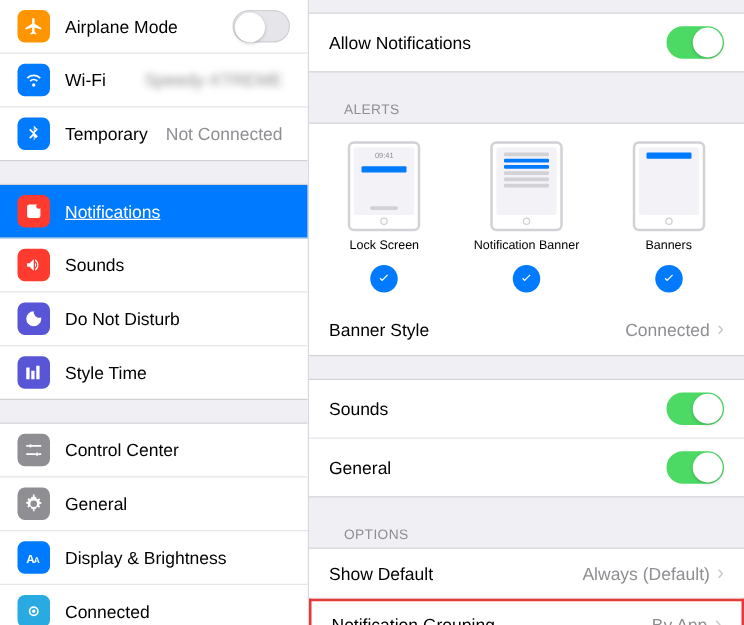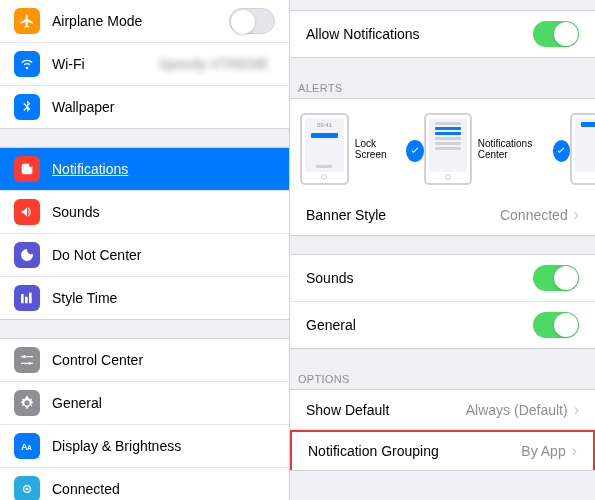--- a/index.html
+++ b/index.html
@@ -1,41 +1,41 @@
 <!DOCTYPE html>
 <html><head>
 <meta charset="utf-8">
 <style>
 * { margin: 0; padding: 0; box-sizing: border-box; font-family: -apple-system, BlinkMacSystemFont, "Helvetica Neue", sans-serif; }
 body { width: 595px; height: 500px; background: #efeff4; display: flex; overflow: hidden; }
-.sidebar { width: 290px; background: #efeff4; border-right: 1px solid #d1d1d6; overflow-y: auto; }
+.sidebar { width: 247px; background: #efeff4; border-right: 1px solid #d1d1d6; overflow-y: auto; }
 .main { flex: 1; background: #efeff4; overflow-y: auto; padding-top: 10px; }
 .group { background: #fff; border-top: 1px solid #d1d1d6; border-bottom: 1px solid #d1d1d6; margin-bottom: 18px; }
 .sidebar .group:first-child { border-top: none; }
 .row { display: flex; align-items: center; padding: 8px 14px; min-height: 40px; border-bottom: 1px solid #e5e5ea; font-size: 14px; color: #000; }
 .row:last-child { border-bottom: none; }
 .row.selected { background: #007aff; color: #ffffff; text-decoration: underline; }
 .row.selected .icon { border-color: transparent; }
 .icon { width: 26px; height: 26px; border-radius: 6px; margin-right: 12px; display: flex; align-items: center; justify-content: center; flex-shrink: 0; }
 .icon svg { width: 16px; height: 16px; fill: #fff; }
 .label { flex: 1; }
 .value { color: #8e8e93; font-size: 14px; margin-right: 6px; }
 .chevron { color: #c7c7cc; font-size: 16px; }
 .blurred { filter: blur(3px); }
 .toggle { width: 46px; height: 26px; border-radius: 13px; position: relative; }
 .toggle.on { background: #4cd964; }
 .toggle.off { background: #e5e5ea; border: 1px solid #d1d1d6; }
 .toggle .knob { width: 24px; height: 24px; border-radius: 50%; background: #fff; position: absolute; top: 1px; box-shadow: 0 1px 3px rgba(0,0,0,.2); }
 .toggle.on .knob { right: 1px; }
 .toggle.off .knob { left: 1px; }
-.section-header { text-transform: uppercase; font-size: 11px; color: #8e8e93; padding: 6px 8px 4px; letter-spacing: .3px; }
+.section-header { text-transform: uppercase; font-size: 11px; color: #8e8e93; padding: 6px 28px 4px; letter-spacing: .3px; }
 .main .group { margin-left: 0; }
 .main .row { padding: 10px 16px; }
 .alerts-row { display: flex; justify-content: space-around; padding: 14px 10px 10px; }
-.alert-col { display: flex; flex-direction: row; align-items: center; gap: 6px; }
+.alert-col { display: flex; flex-direction: column; align-items: center; gap: 6px; }
 .device { width: 58px; height: 72px; border: 2px solid #d1d1d6; border-radius: 5px; padding: 3px; display: flex; flex-direction: column; background: #fff; }
 .device-screen { flex: 1; background: #f2f2f7; border-radius: 2px; padding: 4px 6px; display: flex; flex-direction: column; gap: 3px; }
 .home-btn { width: 6px; height: 6px; border-radius: 50%; border: 1px solid #d1d1d6; margin: 2px auto 0; }
 .bar { height: 5px; border-radius: 1px; }
 .bar.blue { background: #007aff; }
 .bar.gray { background: #d1d1d6; }
 .bar.thin { height: 3px; }
 .alert-label { font-size: 10px; color: #000; }
 .check { width: 22px; height: 22px; border-radius: 50%; background: #007aff; display: flex; align-items: center; justify-content: center; margin-top: 4px; }
 .check svg { width: 12px; height: 12px; fill: #fff; }
@@ -66,21 +66,22 @@
         </div>
       <span class="label">Wi-Fi</span>
       <span class="value blurred">Speedy-XTREME</span>
     </div>
     <div class="row">
       <div class="icon" style="background:#007aff">
           <svg viewBox="0 0 24 24">
             <path d="M12 2l5 5-4 4 4 4-5 5V14l-4 4-1.5-1.5L11 12 6.5 7.5 8 6l4 4V2zm1 3v3.5L14.5 7 13 5zm0 10.5V19l1.5-1.5L13 15.5z"></path>
           </svg>
         </div>
-      <span class="label">Wallpaper</span>
+      <span class="label">Temporary</span>
+      <span class="value">Not Connected</span>
     </div>
   </div>
 
   <div class="group">
     <div class="row selected">
       <div class="icon" style="background:#ff3b30">
           <svg viewBox="0 0 24 24">
             <rect x="4" y="4" width="16" height="16" rx="3" fill="#fff"></rect>
             <circle cx="18" cy="6" r="3" fill="#ff3b30"></circle>
           </svg>
@@ -94,21 +95,21 @@
           </svg>
         </div>
       <span class="label">Sounds</span>
     </div>
     <div class="row">
       <div class="icon" style="background:#5856d6">
           <svg viewBox="0 0 24 24">
             <path d="M12 3a9 9 0 1 0 9 9c0-.5 0-1-.1-1.4A7 7 0 0 1 12 3z"></path>
           </svg>
         </div>
-      <span class="label">Do Not Center</span>
+      <span class="label">Do Not Disturb</span>
     </div>
     <div class="row">
       <div class="icon" style="background:#5856d6">
           <svg viewBox="0 0 24 24">
             <path d="M3 6h4v14H3V6zm6 4h4v10H9V10zm6-6h4v16h-4V4z"></path>
           </svg>
         </div>
       <span class="label">Style Time</span>
     </div>
   </div>
@@ -190,21 +191,21 @@
           <div class="device-screen" style="gap:2px">
             <div class="bar gray thin"></div>
             <div class="bar blue thin"></div>
             <div class="bar blue thin"></div>
             <div class="bar gray thin"></div>
             <div class="bar gray thin"></div>
             <div class="bar gray thin"></div>
           </div>
           <div class="home-btn"></div>
         </div>
-        <span class="alert-label">Notifications Center</span>
+        <span class="alert-label">Notification Banner</span>
         <div class="check">
             <svg viewBox="0 0 24 24">
               <path d="M9 16l-4-4 1.5-1.5L9 13l8-8L18.5 6.5z"></path>
             </svg>
           </div>
       </div>
       <div class="alert-col">
         <div class="device">
           <div class="device-screen">
             <div class="bar blue"></div>

